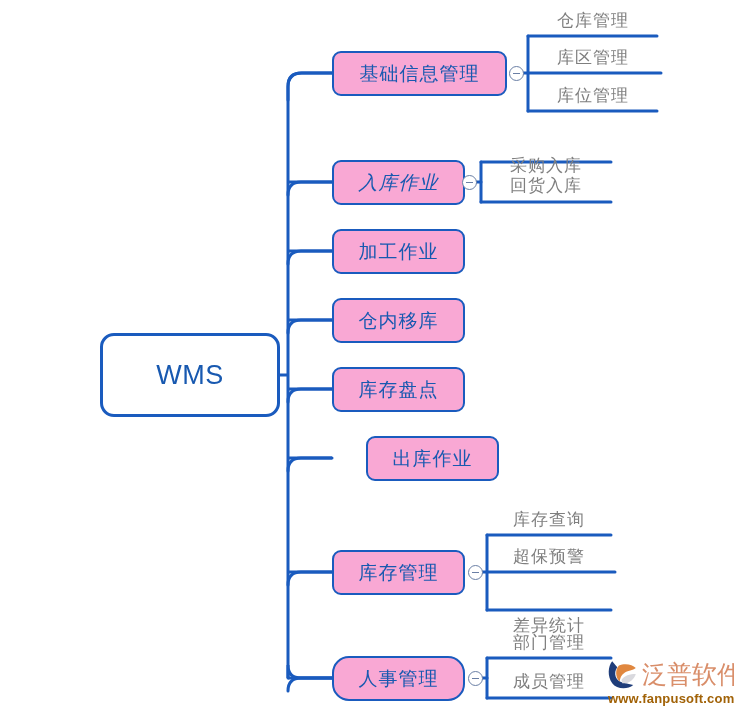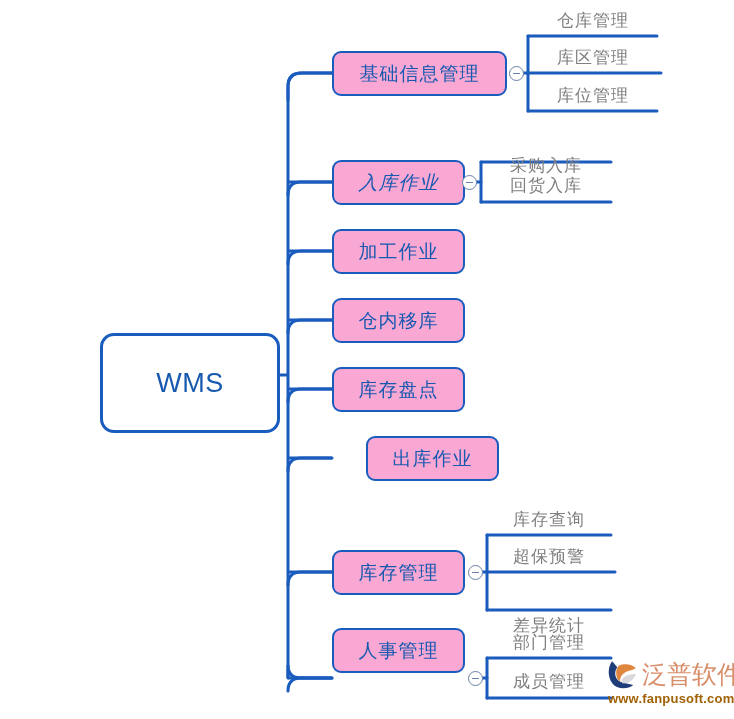--- a/index.html
+++ b/index.html
@@ -26,21 +26,21 @@
     height: 719px;
     pointer-events: none;
   }
 
   
   .root-node {
     position: absolute;
     left: 100px;
     top: 333px;
     width: 180px;
-    height: 100px;
+    height: 84px;
     box-sizing: border-box;
     border: 3px solid #1A5BBE;
     border-radius: 14px;
     background: #ffffff;
     display: flex;
     align-items: center;
     justify-content: center;
     z-index: 3;
   }
   .root-node .root-label {
@@ -247,21 +247,21 @@
 
   <div class="branch-node" style="top:436px;margin-left:34px;">
     <span class="branch-label">出库作业</span>
   </div>
 
   <div class="branch-node" style="top:550px;">
     <span class="branch-label">库存管理</span>
   </div>
   <div class="toggle" style="left:468px; top:565px;"></div>
 
-  <div class="branch-node" style="top:628px;">
+  <div class="branch-node" style="top:656px;border-radius:17px;">
     <span class="branch-label">人事管理</span>
   </div>
   <div class="toggle" style="left:468px; top:671px;"></div>
 
   <div class="sub-item" style="left:528px; top:5px; width:130px;">
     <span class="sub-label">仓库管理</span>
   </div>
   <div class="sub-item" style="left:528px; top:42px; width:130px;">
     <span class="sub-label">库区管理</span>
   </div>

